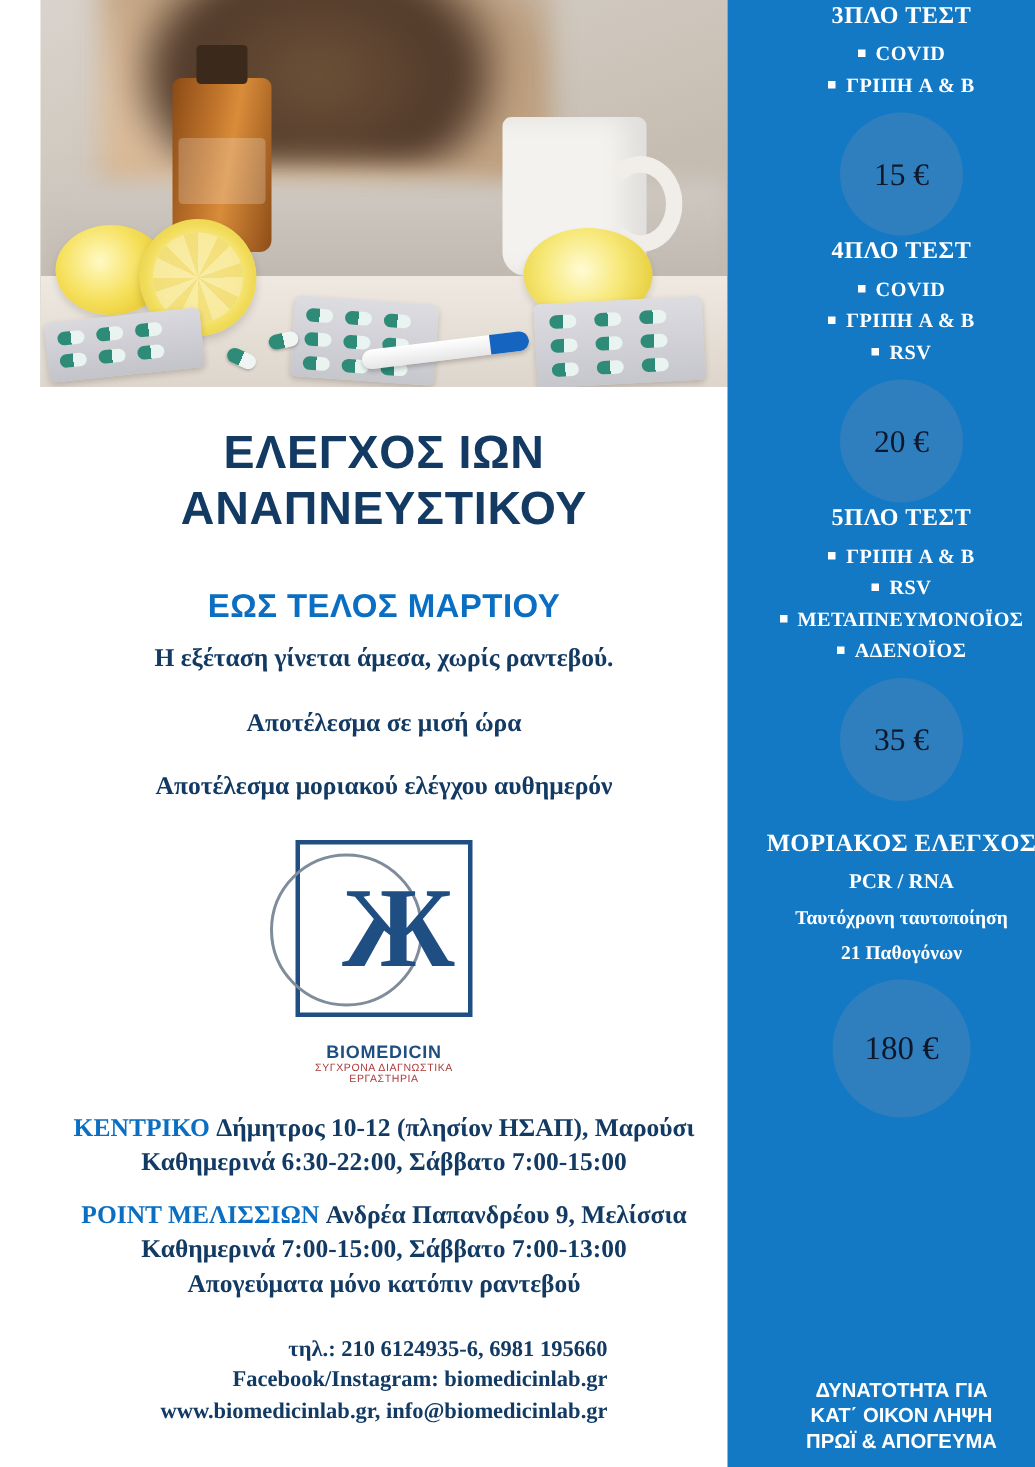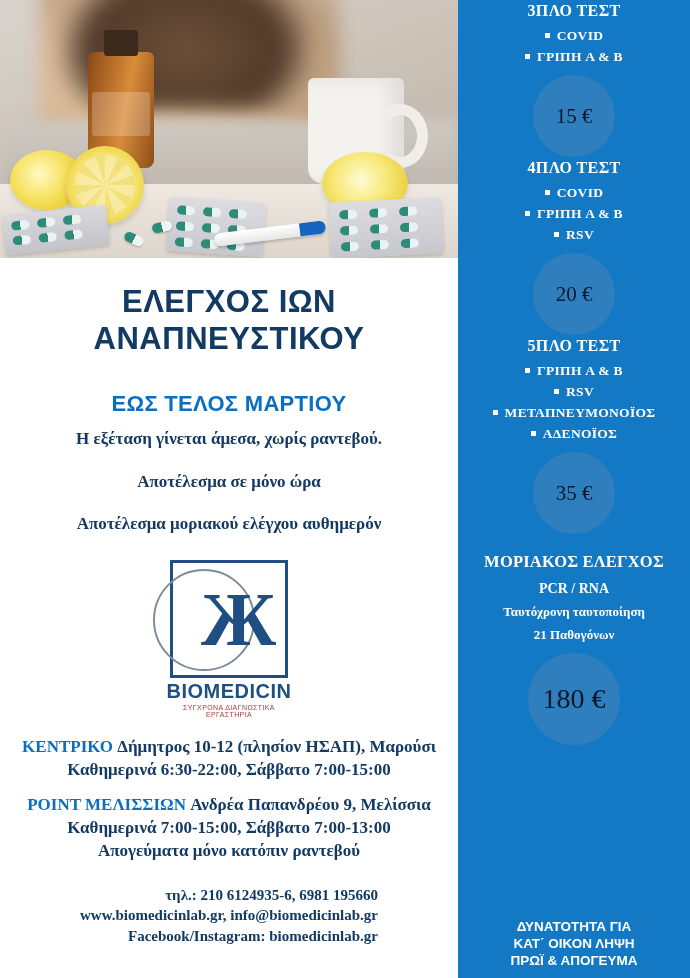--- a/index.html
+++ b/index.html
@@ -22,20 +22,21 @@
   }
   
   .left {
     width: 458px;
     height: 978px;
     position: relative;
     background: #ffffff;
     display: flex;
     flex-direction: column;
     align-items: center;
+    padding-left: 27px;
   }
   .hero {
     width: 458px;
     height: 258px;
     position: relative;
     overflow: hidden;
     background: linear-gradient(160deg,#d8d3cc 0%, #cfc7bd 35%, #c6bdb2 60%, #bfb6aa 100%);
   }
   
   .hero .person {
@@ -252,25 +253,25 @@
     left: 28px; top: 14px;
     width: 58px; height: 84px;
     color: #1f4f82;
     font-family: "Liberation Serif", serif;
     font-size: 76px;
     line-height: 84px;
     font-weight: bold;
     text-align: center;
   }
   .logo-name {
-    margin-top: 2px;
+    margin-top: 16px;
     color: #1f4f82;
     font-family: "Liberation Sans", sans-serif;
     font-weight: bold;
-    font-size: 20px;
+    font-size: 12px;
     letter-spacing: .5px;
   }
   .logo-tag {
     color: #b03a3a;
     font-size: 7px;
     font-family: "Liberation Sans", sans-serif;
     letter-spacing: .4px;
     margin-top: 1px;
   }
 
@@ -345,21 +346,21 @@
     margin: 10px auto 0;
     display: flex;
     align-items: center;
     justify-content: center;
     font-size: 21px;
     color: #0f172a;
     font-family: "Liberation Serif", serif;
   }
   .price-circle.big {
     width: 92px; height: 92px;
-    font-size: 28px;
+    font-size: 22px;
   }
   .molecular {
     width: 212px;
     text-align: center;
     margin-top: 18px;
   }
   .molecular .m-title {
     font-weight: bold;
     font-size: 16.5px;
     letter-spacing: .2px;
@@ -442,21 +443,21 @@
 
     <div class="headline">
       <div>ΕΛΕΓΧΟΣ ΙΩΝ</div>
       <div>ΑΝΑΠΝΕΥΣΤΙΚΟΥ</div>
     </div>
 
     <div class="subhead">ΕΩΣ ΤΕΛΟΣ ΜΑΡΤΙΟΥ</div>
 
     <div class="bullets">
       <div>Η εξέταση γίνεται άμεσα, χωρίς ραντεβού.</div>
-      <div>Αποτέλεσμα σε μόνο ώρα</div>
+      <div>Αποτέλεσμα σε μισή ώρα</div>
       <div>Αποτέλεσμα μοριακού ελέγχου αυθημερόν</div>
     </div>
 
     <div class="logo-wrap">
       <div class="logo-box">
         <div class="logo-circle"></div>
         <div class="logo-glyph">Ж</div>
       </div>
       <div class="logo-name">BIOMEDICIN</div>
       <div class="logo-tag">ΣΥΓΧΡΟΝΑ ΔΙΑΓΝΩΣΤΙΚΑ ΕΡΓΑΣΤΗΡΙΑ</div>
@@ -475,22 +476,22 @@
           <span class="title">POINT ΜΕΛΙΣΣΙΩΝ</span>
           <span class="street">Ανδρέα Παπανδρέου 9, Μελίσσια</span>
         </div>
         <div class="hours">Καθημερινά 7:00-15:00, Σάββατο 7:00-13:00</div>
         <div class="hours">Απογεύματα μόνο κατόπιν ραντεβού</div>
       </div>
     </div>
 
     <div class="contact">
       <div>τηλ.: 210 6124935-6, 6981 195660</div>
+      <div>Facebook/Instagram: biomedicinlab.gr</div>
       <div>www.biomedicinlab.gr, info@biomedicinlab.gr</div>
-      <div>Facebook/Instagram: biomedicinlab.gr</div>
     </div>
   </div>
 
   <div class="right">
 
     <div class="pkg">
       <div class="pkg-title">3ΠΛΟ ΤΕΣΤ</div>
       <div class="pkg-items">
         <div class="pkg-item">
           <span class="sq"></span><span>COVID</span>

